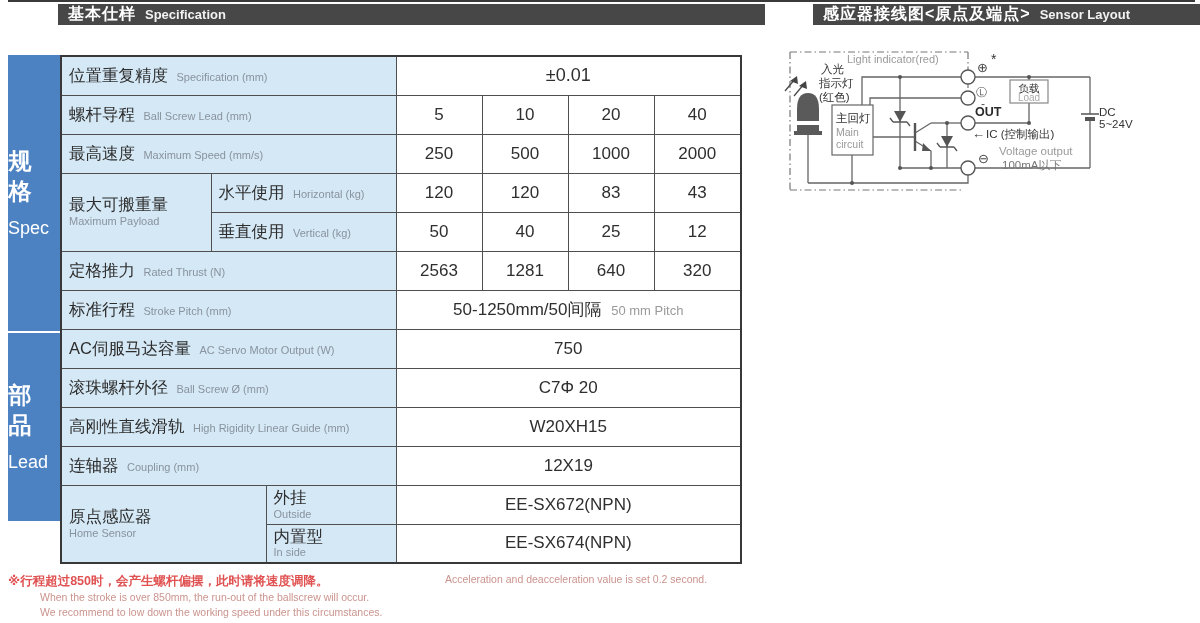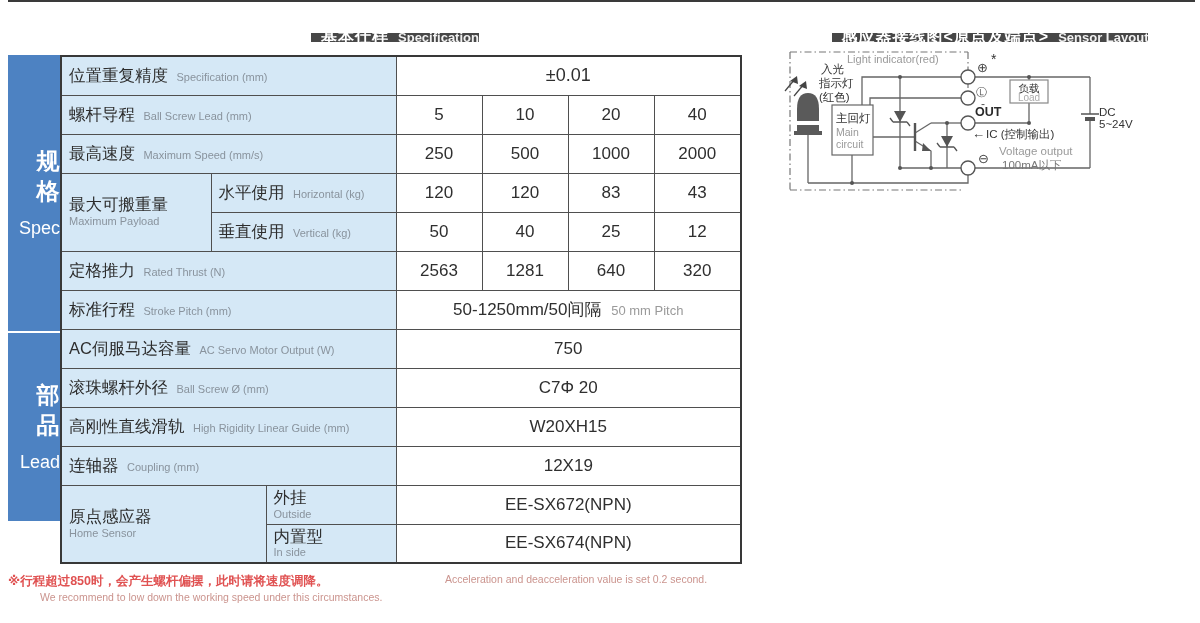--- a/index.html
+++ b/index.html
@@ -4,31 +4,31 @@
 <style>
   html,body{margin:0;padding:0;}
   body{
     width:1200px;height:623px;background:#ffffff;position:relative;
     font-family:"Liberation Sans","DejaVu Sans",sans-serif;
     overflow:hidden;
   }
   .topline{position:absolute;top:0;left:8px;width:1187px;height:2px;background:#3a3a3a;}
 
   
-  .hdr{position:absolute;display:flex;align-items:center;height:38px;top:4px;flex-direction:column;}
+  .hdr{position:absolute;display:flex;align-items:flex-start;height:38px;top:4px;}
   .hdr-left{left:25px;width:740px;}
   .hdr-right{left:780px;width:420px;}
   .hdr-sq{flex:0 0 29px;background:#4d86c6;margin-right:4px;}
   .hdr-bar{flex:1;background:#474747;color:#fff;display:flex;align-items:center;padding-left:10px;gap:9px;white-space:nowrap;overflow:hidden;}
   .hdr-zh{font-size:16px;font-weight:bold;letter-spacing:1px;}
   .hdr-en{font-size:13px;font-weight:bold;color:#f2f2f2;}
 
   
   .stub{position:absolute;left:8px;width:52px;background:#4d82c2;color:#fff;
-    display:flex;flex-direction:column;align-items:flex-end;justify-content:center;}
+    display:flex;flex-direction:column;align-items:flex-start;justify-content:center;}
   .stub-spec{top:55px;height:276px;}
   .stub-parts{top:333px;height:188px;}
   .stub-zh{font-size:23px;font-weight:bold;width:1.05em;word-break:break-all;text-align:center;line-height:1.3;}
   .stub-en{font-size:18px;margin-top:12px;}
 
   
   table.spec{position:absolute;left:60px;top:55px;width:680px;border-collapse:collapse;table-layout:fixed;
     border:2px solid #383838;}
   .spec tr{height:39px;}
   .spec td{border:1px solid #4f4f4f;padding:0 7px;box-sizing:border-box;overflow:hidden;white-space:nowrap;}
@@ -305,17 +305,18 @@
   <text x="227" y="124" font-size="11.5" fill="#777">100mA以下</text>
   <text x="203" y="118" font-size="13" fill="#444">⊖</text>
   <text x="254" y="47" font-size="10.5" fill="#333" text-anchor="middle">负载</text>
   <text x="254" y="56" font-size="10" fill="#aaa" text-anchor="middle">Load</text>
   <text x="324" y="71" font-size="11.5" fill="#333">DC</text>
   <text x="324" y="83" font-size="11.5" fill="#333">5~24V</text>
 </svg>
 
 <div class="fn fn-left">
   <div class="fn-zh">※行程超过850时，会产生螺杆偏摆，此时请将速度调降。</div>
+  <div class="fn-en">When the stroke is over 850mm, the run-out of the ballscrew will occur.</div>
   <div class="fn-en">We recommend to low down the working speed under this circumstances.</div>
 </div>
 <div class="fn fn-right">
   <div class="fn-en">Acceleration and deacceleration value is set 0.2 second.</div>
 </div>
 
 </body></html>

